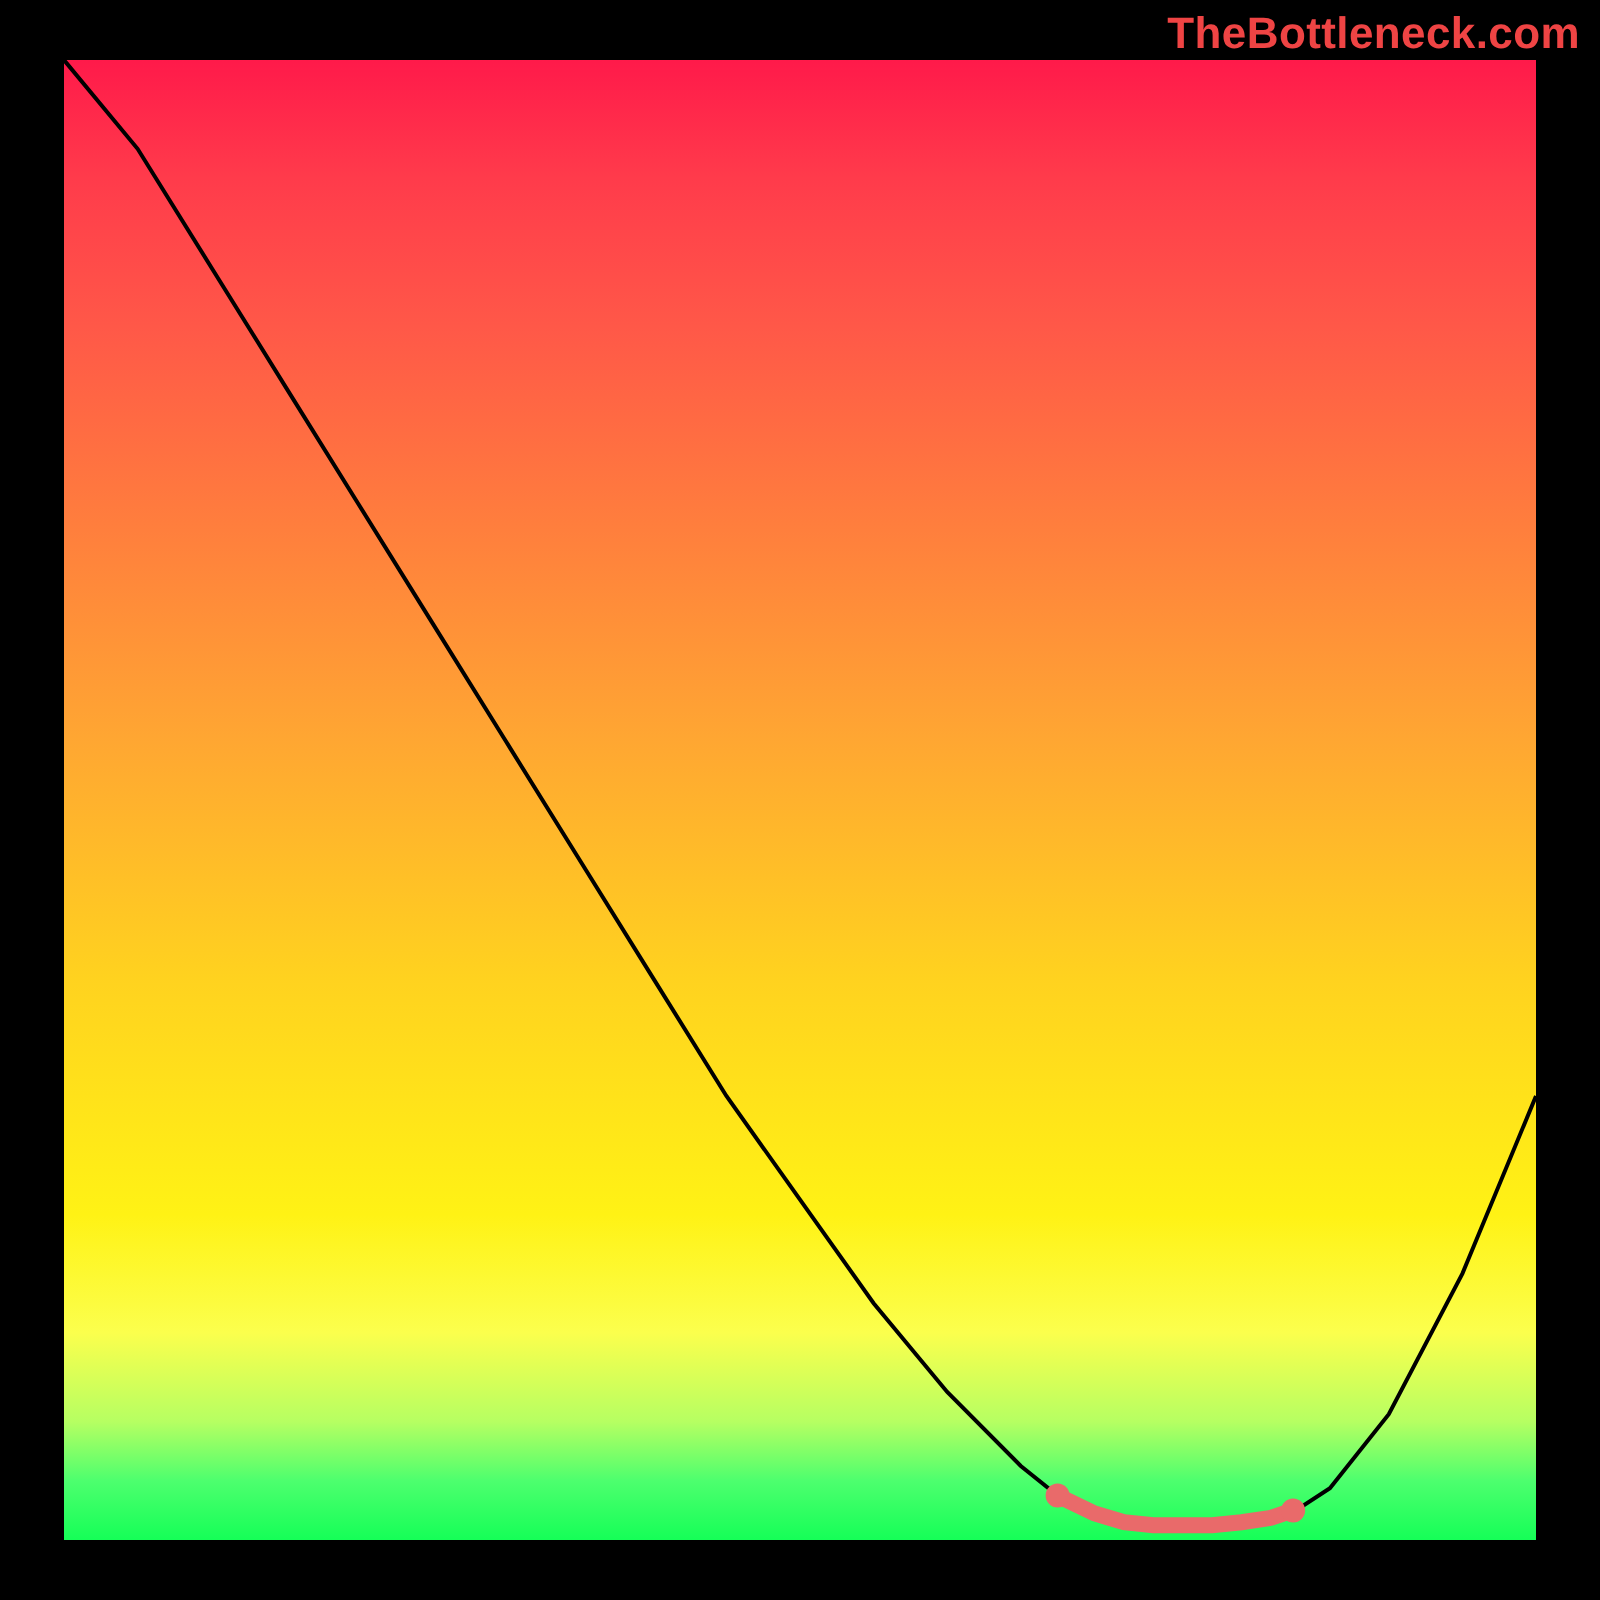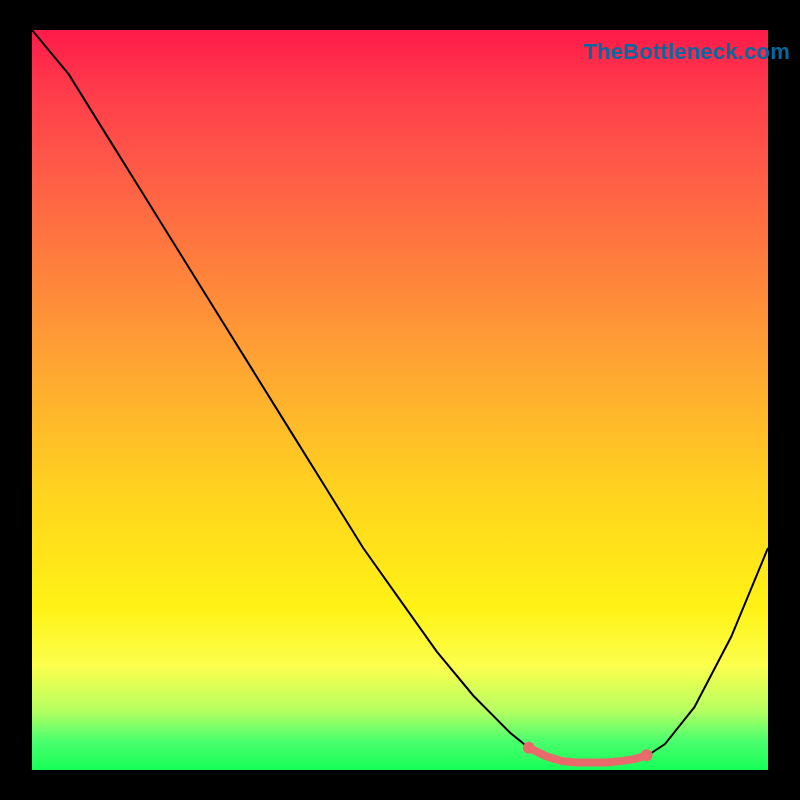--- a/index.html
+++ b/index.html
@@ -14,26 +14,25 @@
   .frame {
     position: relative;
     width: 800px;
     height: 800px;
     background: #000;
   }
   .watermark {
     position: absolute;
     top: 4px;
     right: 10px;
-    color: #0369a1;
+    color: #ef4444;
     font-size: 22px;
     font-weight: 600;
     letter-spacing: 0.2px;
     z-index: 50;
-    margin-top: 35px;
   }
   .plot-area {
     position: absolute;
     left: 32px;
     top: 30px;
     width: 736px;
     height: 740px;
   }
   .gradient-bg {
     position: absolute;

